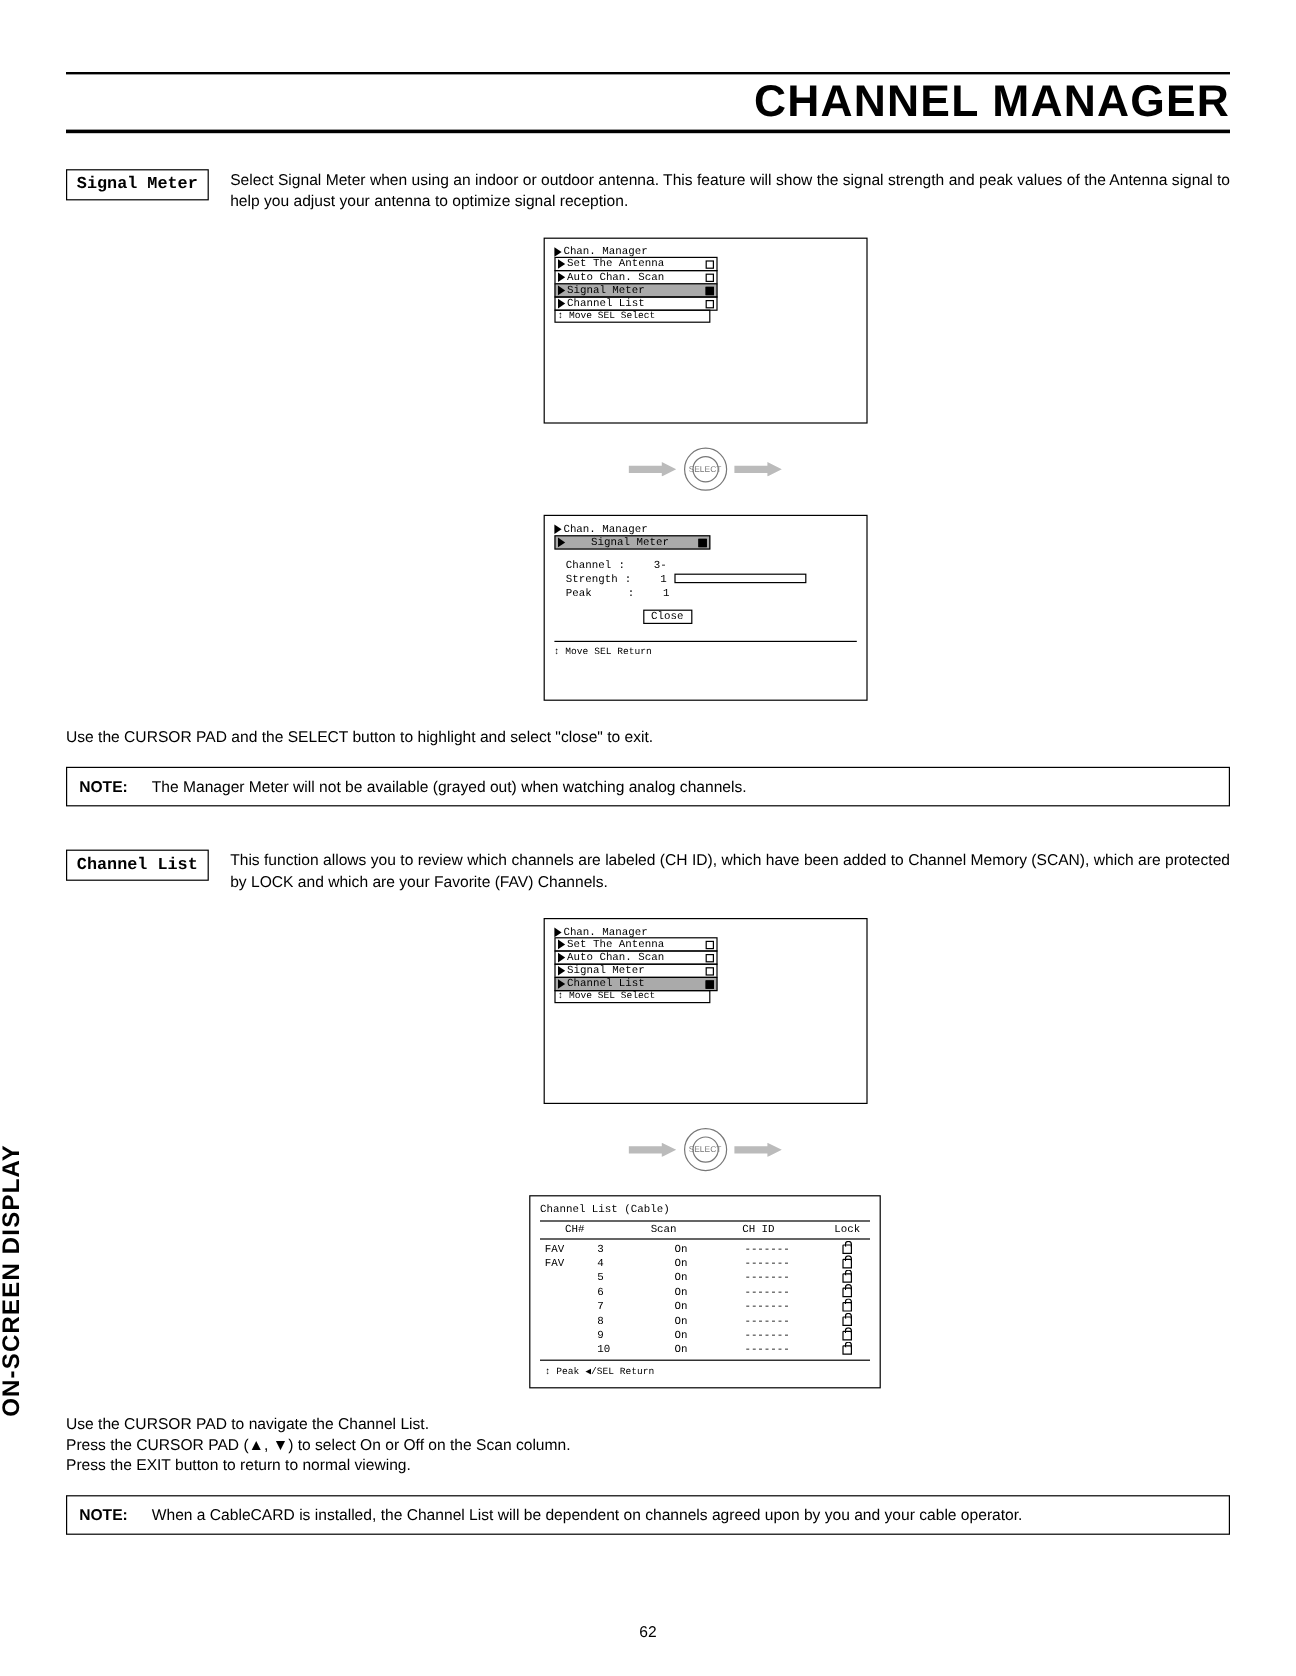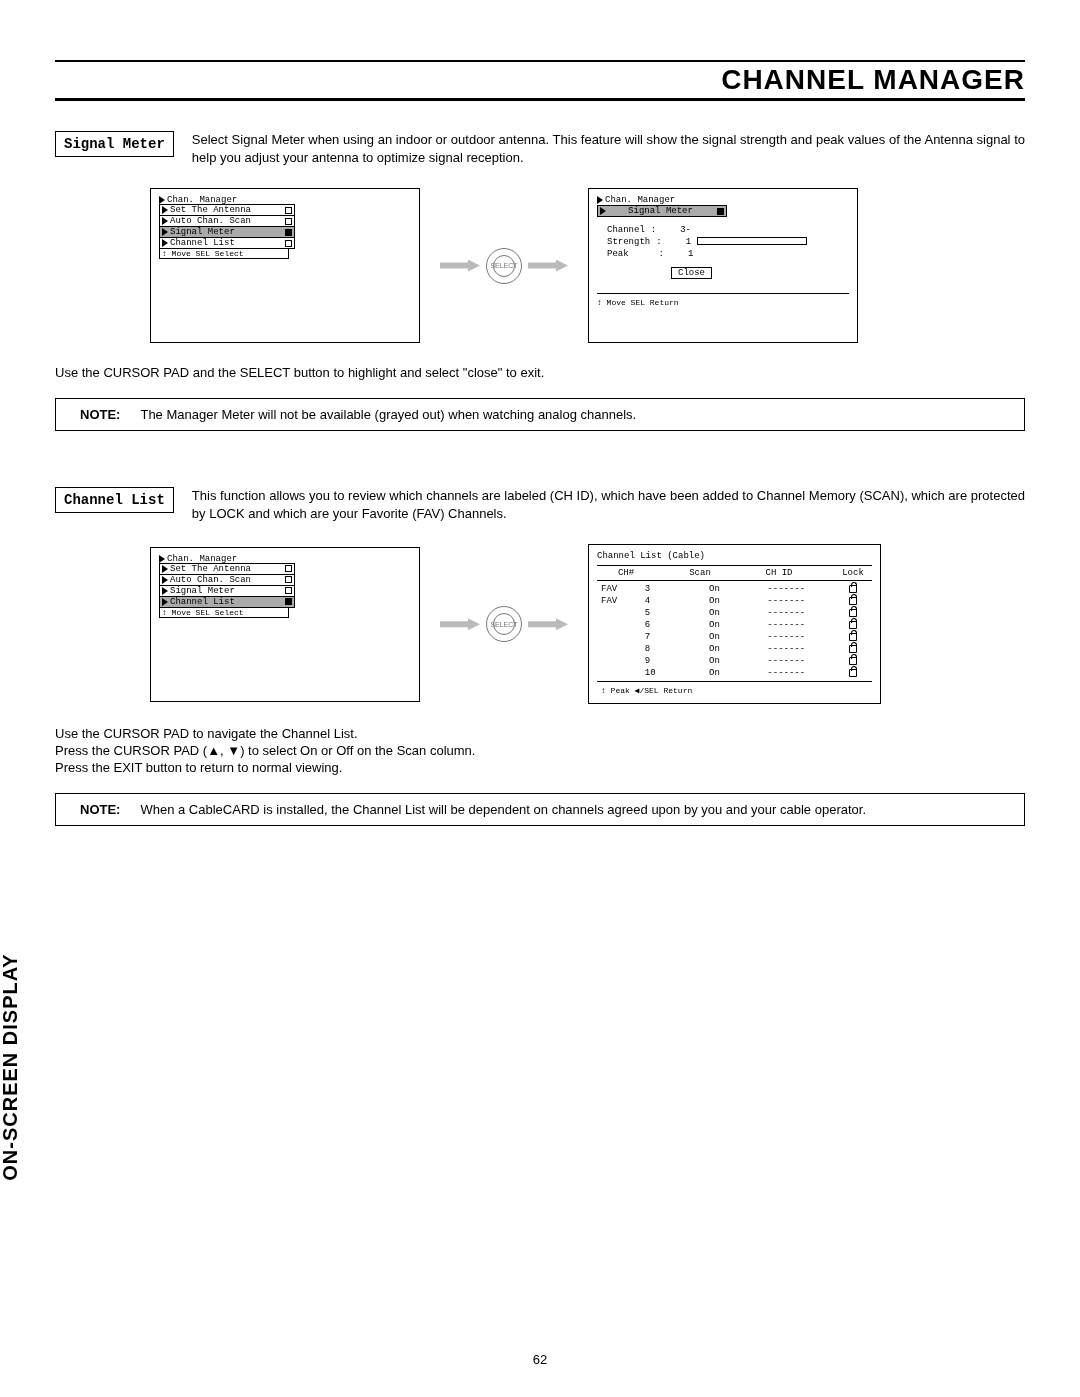--- a/index.html
+++ b/index.html
@@ -16,41 +16,42 @@
     padding: 60px 55px 40px 55px;
   }
   .page-header {
     border-top: 2px solid #000;
     border-bottom: 3px solid #000;
     text-align: right;
     padding: 2px 0;
     margin-bottom: 30px;
   }
   .page-title {
-    font-size: 28px;
+    font-size: 37px;
     font-weight: bold;
     letter-spacing: 1px;
   }
   .section-row { display: flex; align-items: flex-start; gap: 18px; margin-bottom: 18px; }
   .label-box {
     border: 1.5px solid #000;
     font-family: "Courier New", monospace;
     font-weight: bold;
     font-size: 14px;
     padding: 4px 8px;
     white-space: nowrap;
     flex-shrink: 0;
   }
   .section-text { font-size: 13px; line-height: 1.35; flex: 1; text-align: justify; }
   .diagram-row {
     display: flex;
     align-items: center;
     justify-content: flex-start;
     gap: 20px;
     margin: 22px 0 22px 95px;
+    flex-direction: column;
   }
   .osd-box {
     border: 1.2px solid #000;
     width: 270px;
     height: 155px;
     font-family: "Courier New", monospace;
     font-size: 9px;
     padding: 6px 8px;
     position: relative;
   }
@@ -79,21 +80,21 @@
   .close-btn { border:1px solid #000; padding:0 6px; margin-left:74px; margin-top:6px; display:inline-block;}
   .sig-hint { border-top:1px solid #000; margin-top:14px; padding-top:4px; font-size:8px;}
   .chlist-box { border:1.2px solid #000; width:293px; font-family:"Courier New",monospace; font-size:9px; padding:6px 8px;}
   .chlist-title { margin-bottom:4px;}
   .chlist-hr { border-top:1px solid #000; margin:2px 0;}
   .chlist-hdr { display:flex; justify-content:space-between; padding:0 4px;}
   .chlist-row { display:flex; justify-content:space-between; padding:0 4px; height:12px; align-items:center;}
   .lock-icon { width:8px;height:8px;border:1px solid #000; border-radius:1px 1px 0 0; position:relative;}
   .lock-icon::before{content:"";position:absolute;top:-4px;left:1px;width:4px;height:4px;border:1px solid #000;border-bottom:none;border-radius:3px 3px 0 0;}
   .body-text { font-size: 13px; margin: 10px 0 18px 0; }
-  .note-box { border:1.5px solid #000; padding:8px 24px; display:flex; gap:20px; margin-bottom:56px; text-align:justify;}
+  .note-box { border:1.5px solid #000; padding:8px 10px; display:flex; gap:20px; margin-bottom:36px; text-align:justify;}
   .note-label { font-weight:bold; font-size:13px; flex-shrink:0;}
   .note-text { font-size:13px; flex:1;}
   .side-tab {
     position:absolute; left:22px; bottom:200px;
     transform: rotate(-90deg); transform-origin: left bottom;
     font-size:20px; font-weight:bold; letter-spacing:1px;
     border-top:2px solid #000; padding-top:3px;
     width:260px; text-align:center;
   }
   .page-num { position:absolute; bottom:30px; left:0; width:100%; text-align:center; font-size:13px;}

